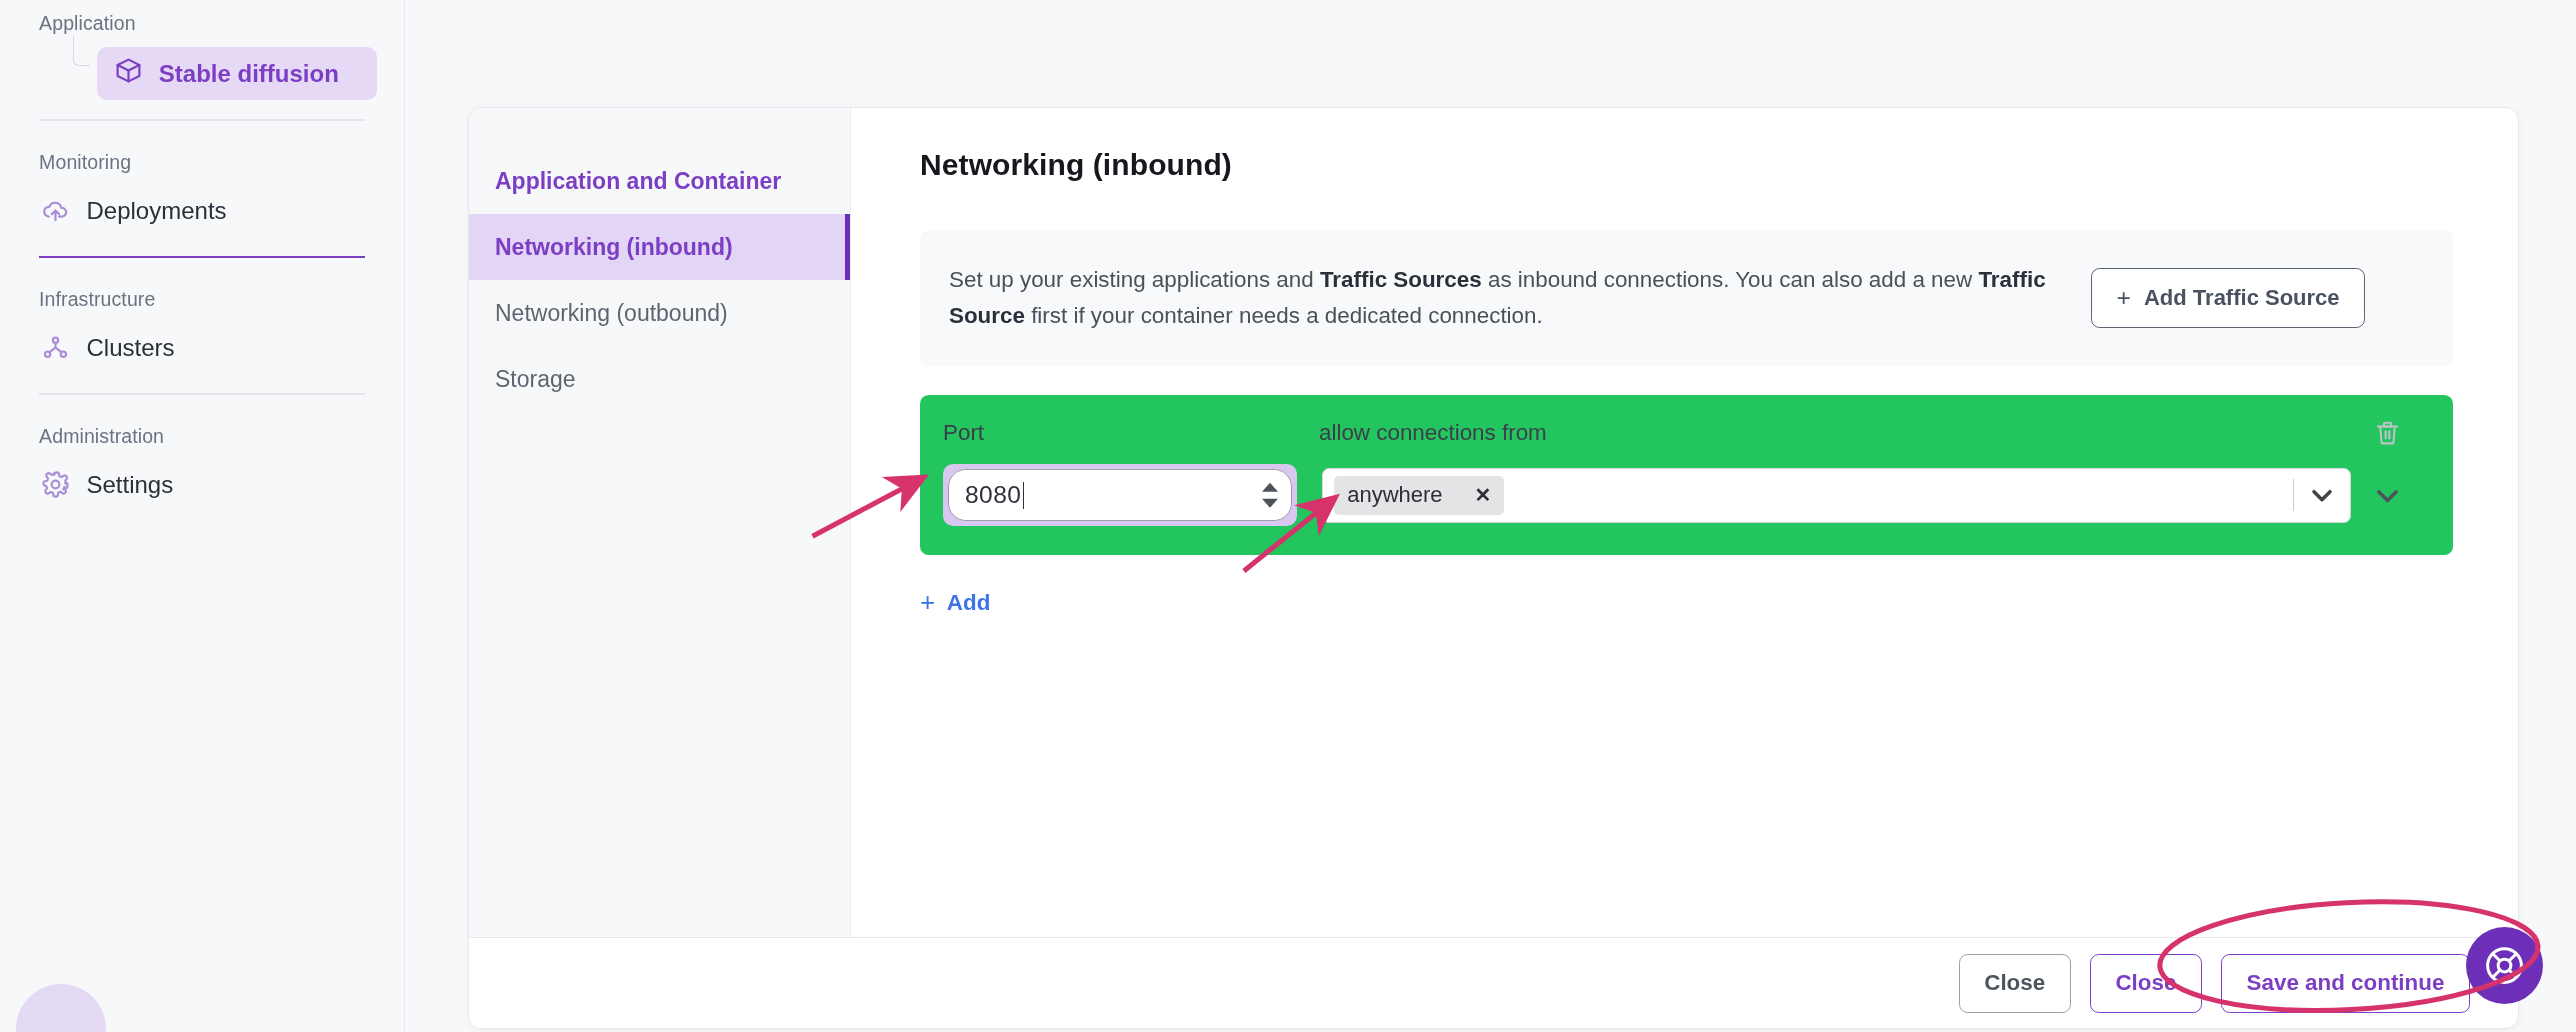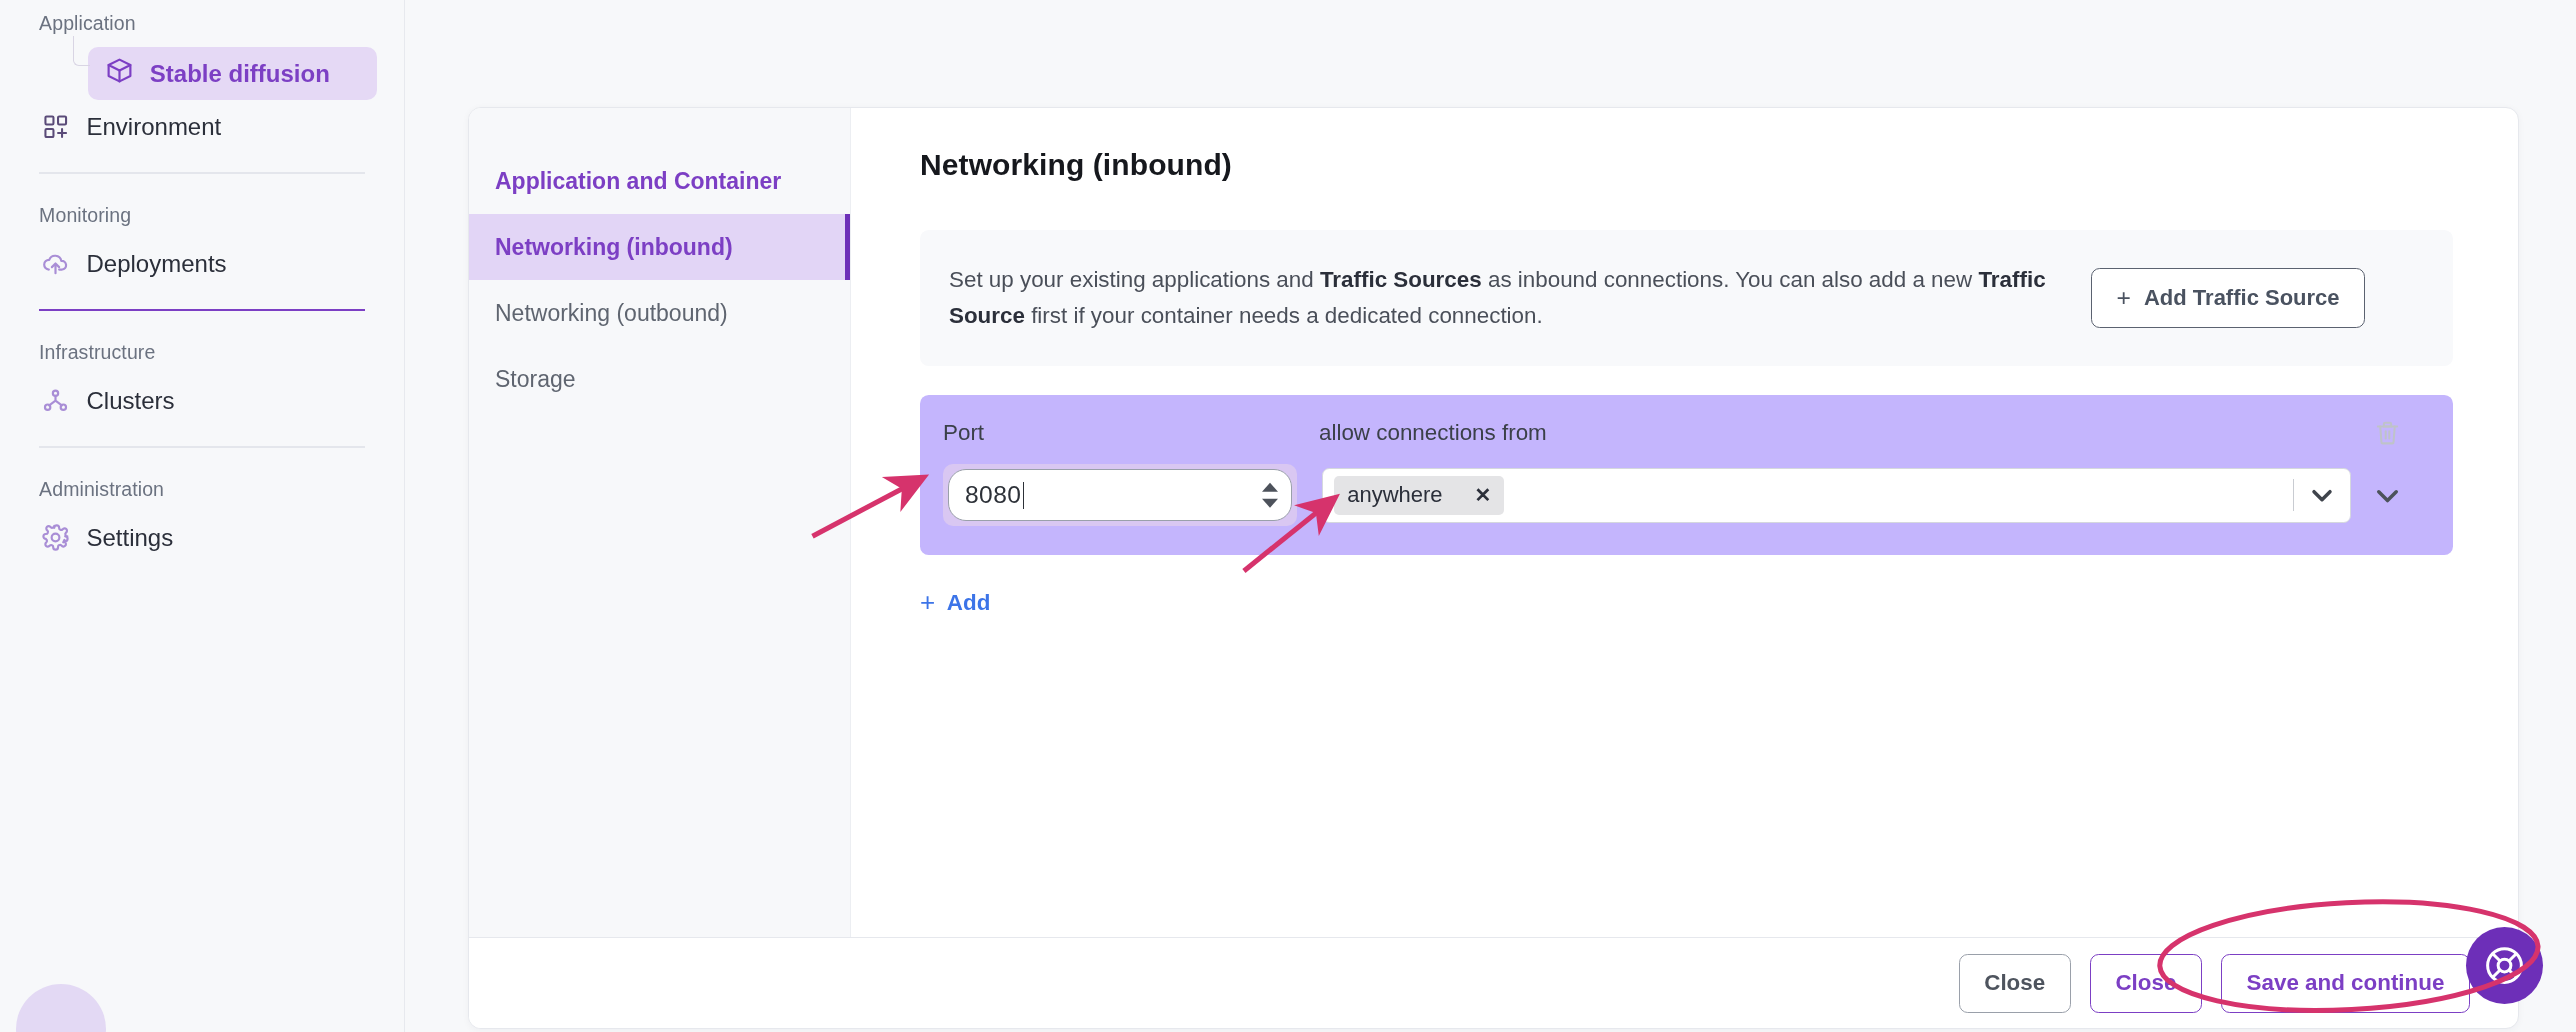--- a/index.html
+++ b/index.html
@@ -29,21 +29,21 @@
   .side-item .ico { width: 30px; height: 30px; display:flex; align-items:center; justify-content:center; flex:0 0 30px;}
   .side-item.active-top { color: #7c3fc4; font-weight: 700; }
   .side-sub-wrap { position: relative; padding-left: 45px; margin-top: 2.9px; }
   .side-sub-wrap:before {
     content: ""; position: absolute; left: 45px; top: -11.6px;
     width: 16px; height: 29px; border-left: 1.4px solid #d9d5e4; border-bottom: 1.4px solid #d9d5e4;
     border-bottom-left-radius: 5.8px;
   }
   .side-sub {
     display: flex; align-items: center; gap: 16px;
-    height: 53px; padding: 0 17.3px; margin-left: 15px;
+    height: 53px; padding: 0 17.3px; margin-left: 24px;
     border-radius: 10px; background: #e5d9f5; color: #7c3fc4;
     font-weight: 700; font-size: 24px; cursor: pointer;
   }
   .side-divider { height: 1.4px; background: #e4e6ec; margin: 19px 11.6px; }
   .side-divider.accent { background: #7c3fc4; height: 1.4px; margin: 19px 11.6px; }
   .avatar-blob {
     position: absolute; left: 16px; bottom: -42px; width: 90px; height: 90px;
     border-radius: 50%; background: #e3d9f4;
   }
 
@@ -85,21 +85,21 @@
   .info-text b { font-weight: 700; color: #2b2f3a; }
   .btn-outline-gray {
     border: 1.4px solid #5b6270; background: #fff; color: #4a5260;
     font-size: 22px; font-weight: 700; border-radius: 8.7px;
     padding: 16px 24.6px; display: flex; align-items: center; gap: 13px;
     white-space: nowrap; cursor: pointer;
   }
   .plus-glyph { font-size: 24.6px; font-weight: 400; line-height: 1; }
 
   .row-card {
-    margin-top: 29px; background: #c4b5fd; border-radius: 8.7px;
+    margin-top: 29px; background: #22c55e; border-radius: 8.7px;
     padding: 23px 30px 29px 23px; position: relative;
   }
   .row-head { display: flex; align-items: center; }
   .lbl { font-size: 22.4px; color: #3b4049; }
   .lbl.port { width: 376px; }
   .lbl.allow { flex: 1; }
   .trash-slot { width: 72px; display: flex; justify-content: center; }
 
   .row-fields { display: flex; align-items: center; margin-top: 17.3px; }
 
@@ -185,31 +185,20 @@
           <svg width="29" height="29" viewBox="0 0 24 24" fill="none" stroke="#7c3fc4" stroke-width="1.8" stroke-linecap="round" stroke-linejoin="round">
             <path d="M12 3 3 7.5 12 12l9-4.5L12 3z"></path>
               <path d="M3 7.5v9L12 21l9-4.5v-9"></path>
               <path d="M12 12v9"></path>
           </svg>
         </span>
         <span>Stable diffusion</span>
       </div>
     </div>
 
-    <div class="side-item">
-      <span class="ico">
-        <svg width="27.5" height="27.5" viewBox="0 0 24 24" fill="none" stroke="#5a4b78" stroke-width="1.8" stroke-linecap="round" stroke-linejoin="round">
-          <rect x="3" y="3" width="7" height="7" rx="1"></rect>
-            <rect x="14" y="3" width="7" height="7" rx="1"></rect>
-          <rect x="3" y="14" width="7" height="7" rx="1"></rect>
-          <path d="M17.5 14v7M14 17.5h7"></path>
-        </svg>
-      </span>
-      <span>Environment</span>
-    </div>
 
     <div class="side-divider"></div>
 
     <div class="side-section-label">Monitoring</div>
 
     <div class="side-item">
       <span class="ico">
         <svg width="29" height="29" viewBox="0 0 24 24" fill="none" stroke="#a98ed6" stroke-width="1.8" stroke-linecap="round" stroke-linejoin="round">
           <path d="M6.5 17a4 4 0 0 1 .3-8 5.2 5.2 0 0 1 10 .8A3.6 3.6 0 0 1 17.5 17H15"></path>
           <path d="M12 20v-8M9 15l3-3 3 3"></path>

